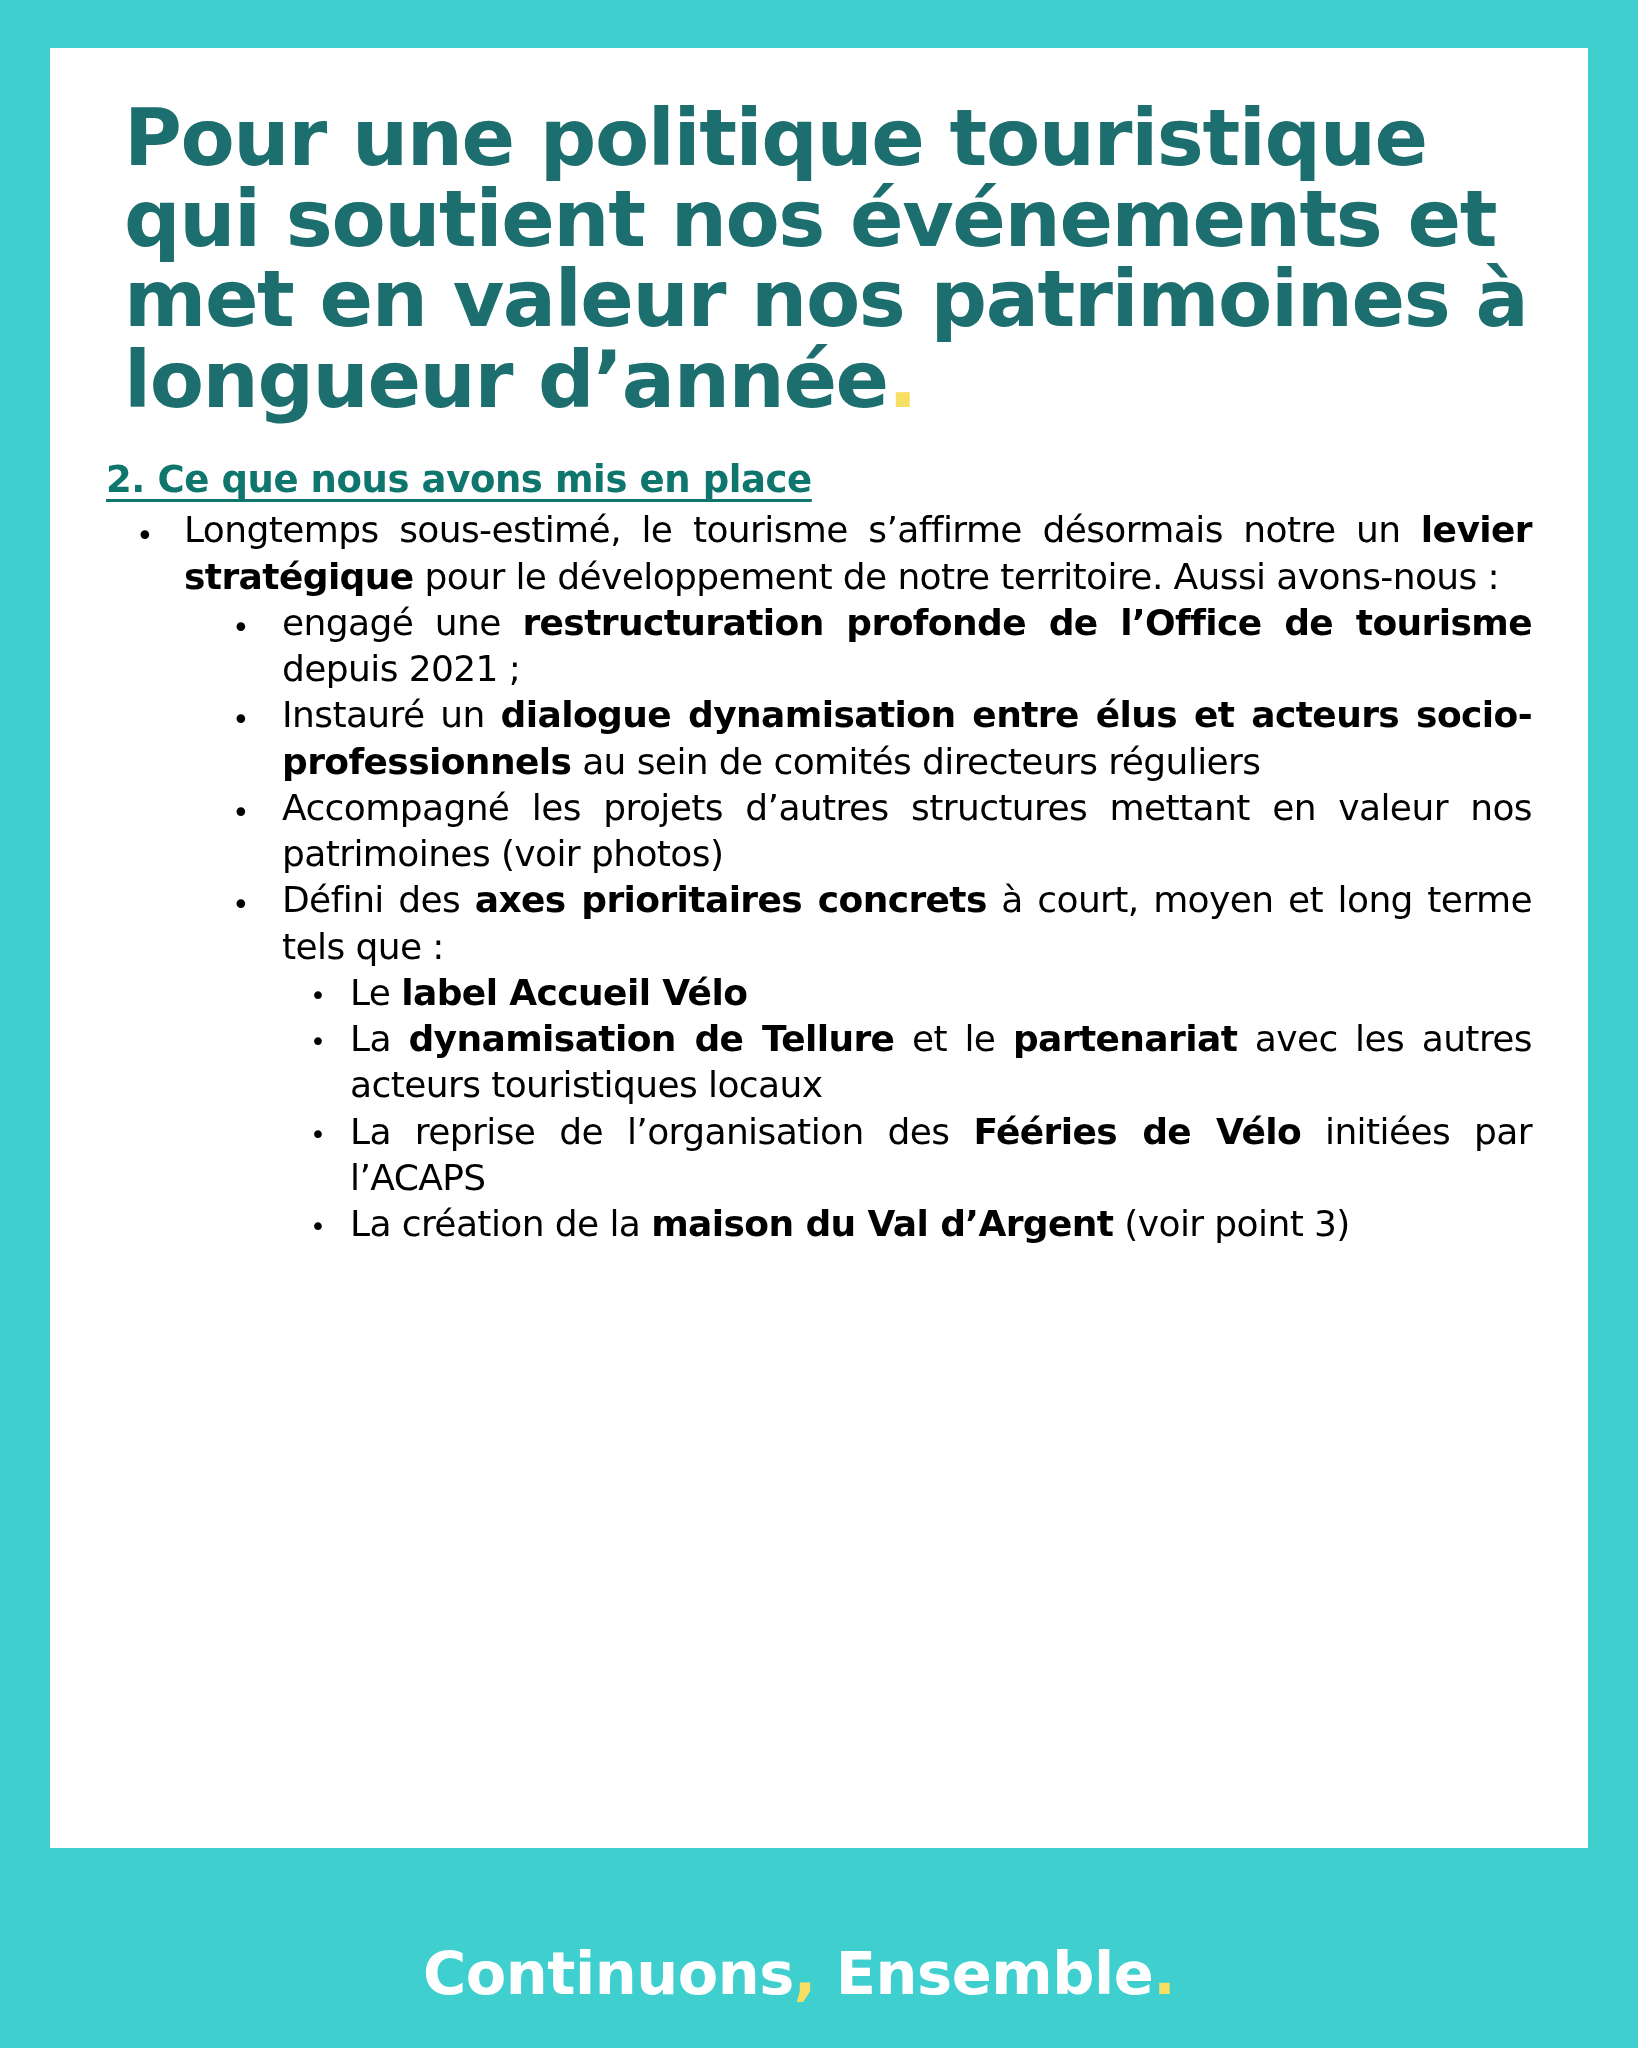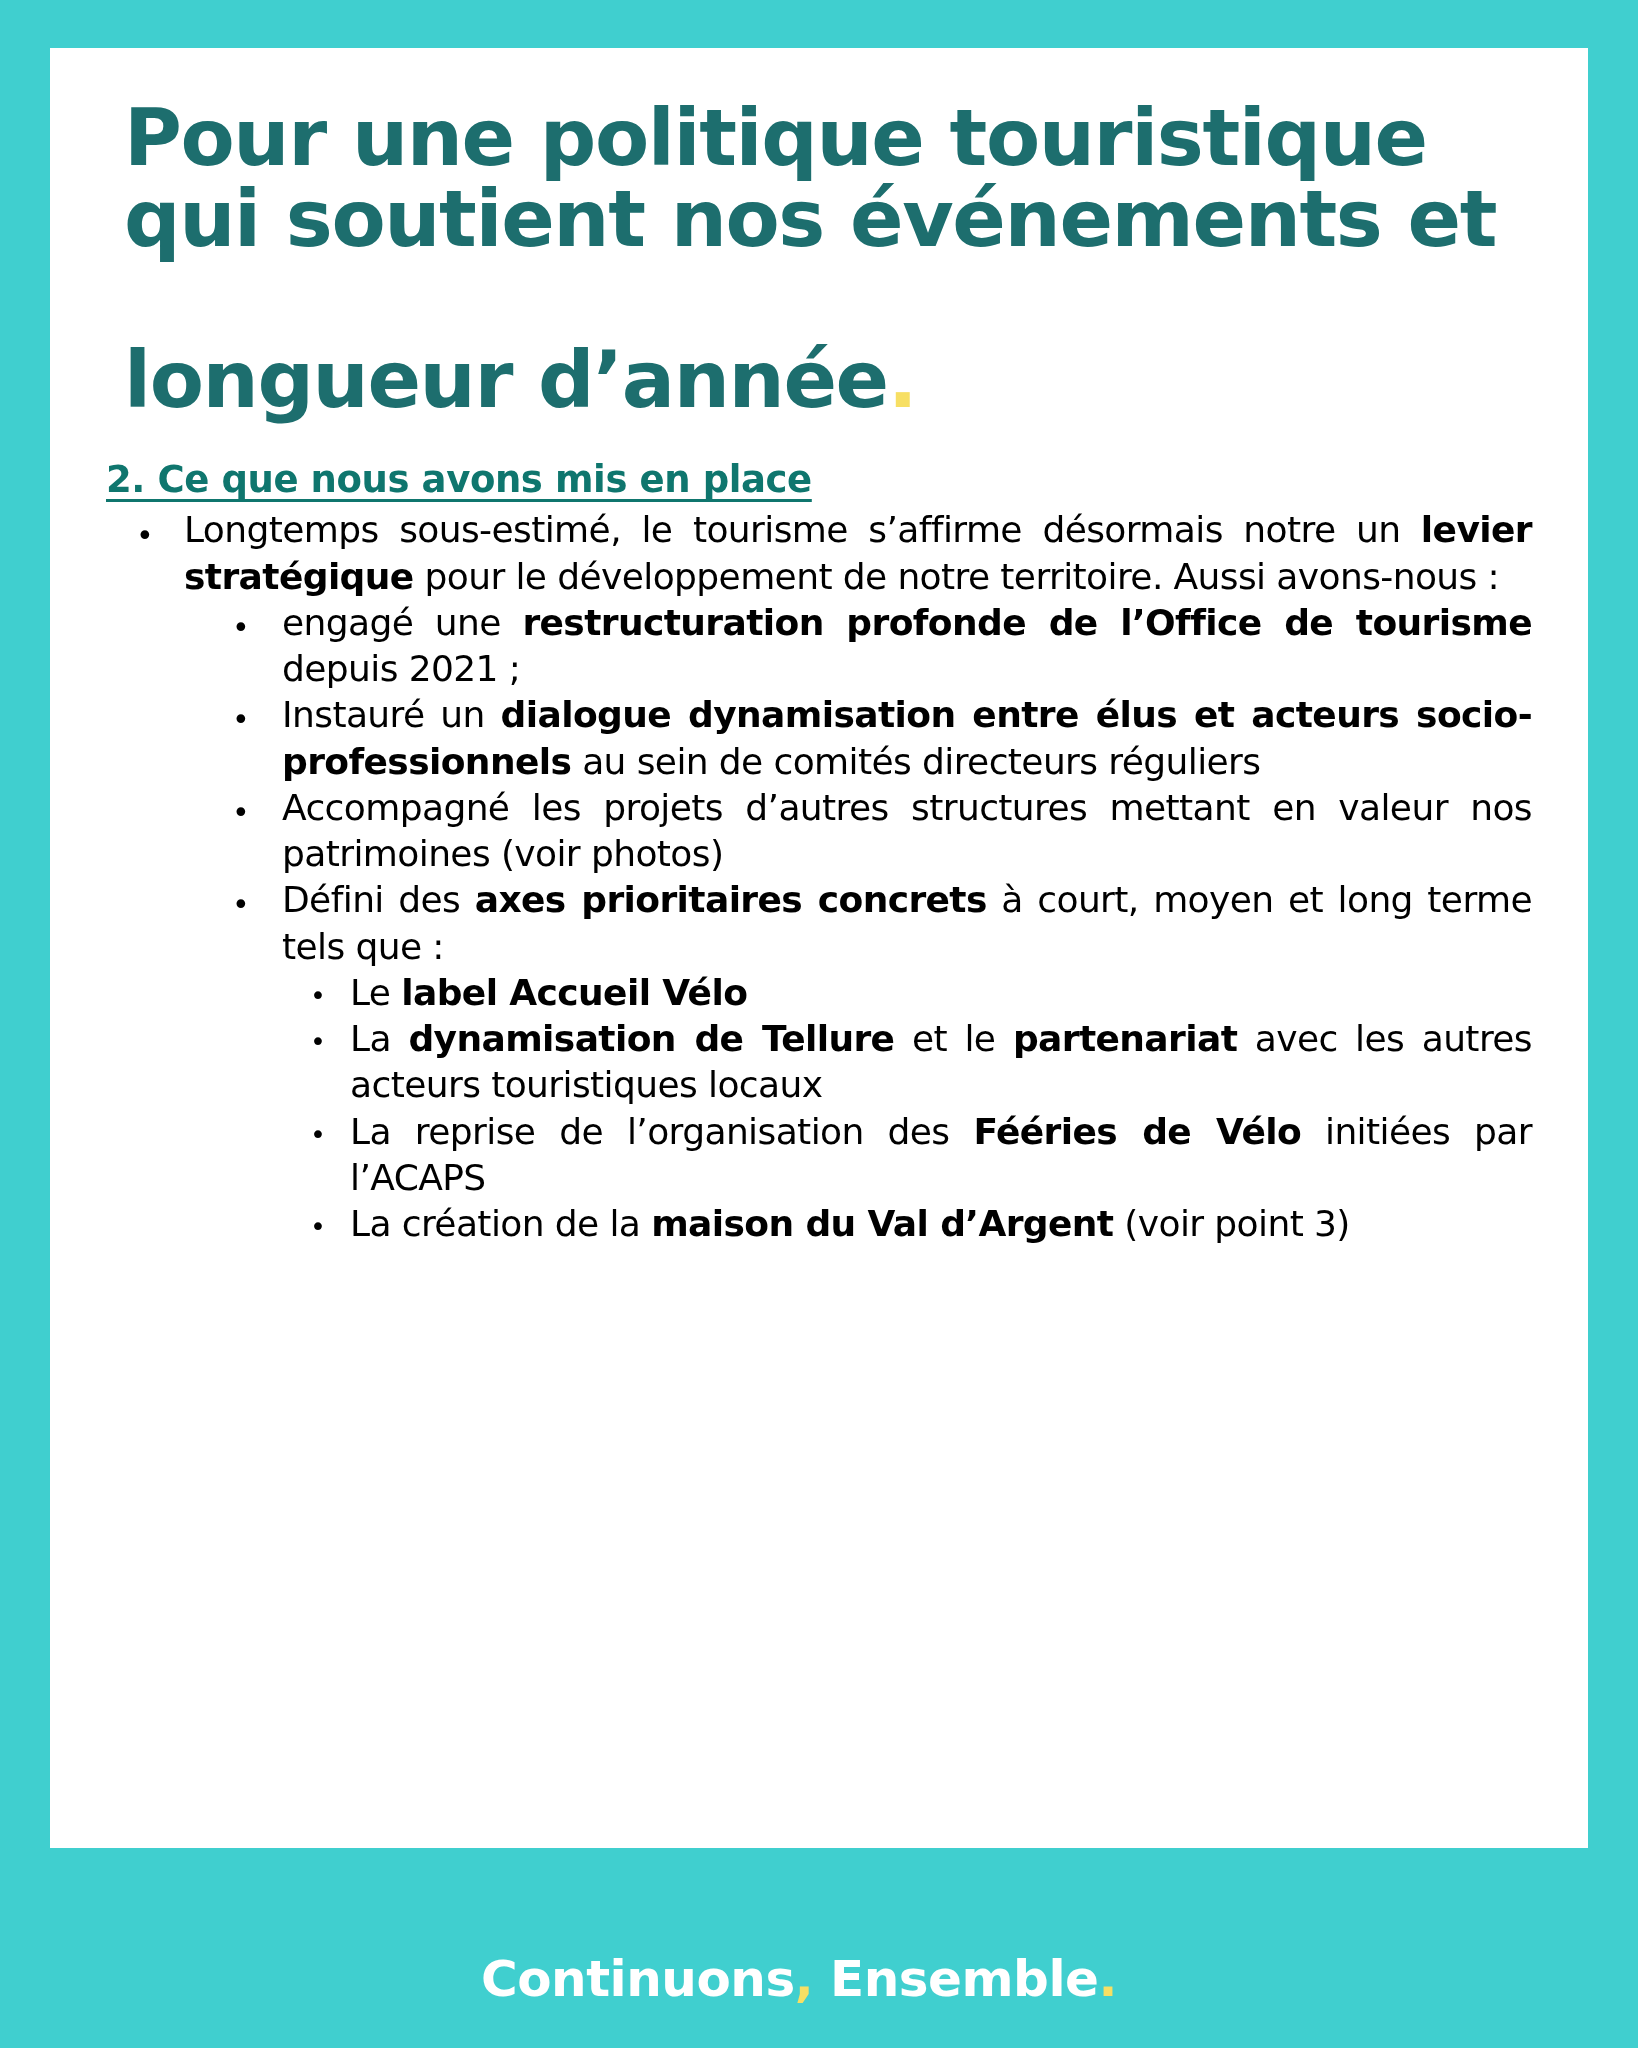--- a/index.html
+++ b/index.html
@@ -130,36 +130,36 @@
   .nostretch { text-align-last: left; }
 
   .footer {
     position: absolute;
     left: 0;
     bottom: 40px;
     width: 100%;
     text-align: center;
     font-family: "DejaVu Sans", sans-serif;
     font-weight: bold;
-    font-size: 50px;
+    font-size: 59px;
     color: #FFFFFF;
     letter-spacing: -0.5px;
     padding-right: 40px;
     box-sizing: border-box;
   }
   .footer .accent { color: #F7DF63; }
 </style>
 </head>
 <body>
 
 <div class="poster">
 
   <div class="card">
 
-    <h1 class="title"><span>Pour une politique touristique</span><br><span>qui soutient nos événements et</span><br><br><span>longueur d’année</span><span class="dot-accent">.</span></h1>
+    <h1 class="title"><span>Pour une politique touristique</span><br><span>qui soutient nos événements et</span><br><span>met en valeur nos patrimoines à</span><br><span>longueur d’année</span><span class="dot-accent">.</span></h1>
 
     <div class="section-head">2. Ce que nous avons mis en place</div>
 
     <ul class="lvl1">
 
       <li class="item">
         <span class="bullet">•</span>
         <span>Longtemps sous-estimé, le tourisme s’affirme désormais notre un </span><b>levier stratégique</b><span> pour le développement de notre territoire. Aussi avons-nous :</span>
       </li>
 

